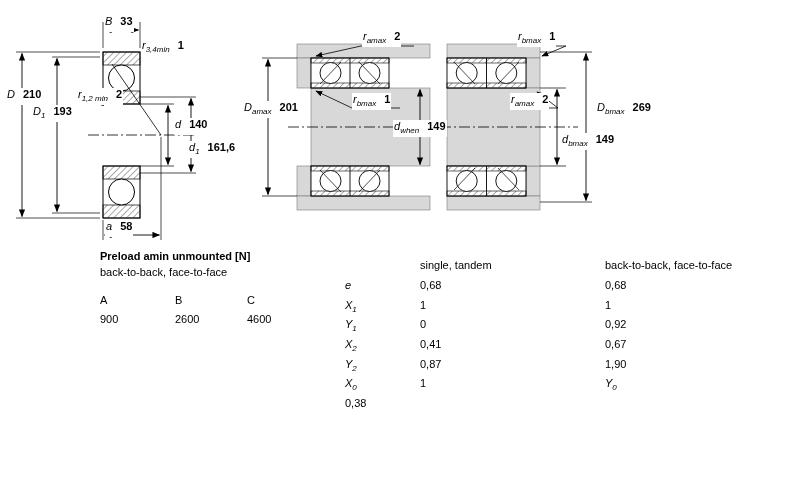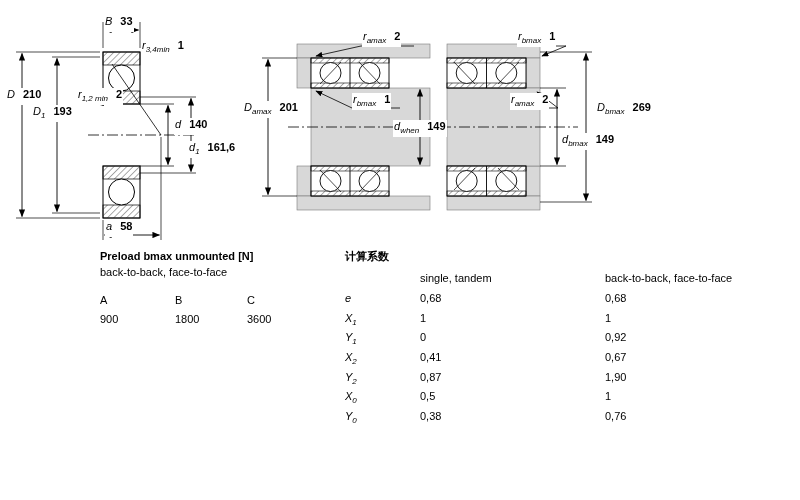--- a/index.html
+++ b/index.html
@@ -219,34 +219,33 @@
     <span class="sym"><span>r</span><sub>amax</sub></span><span class="val">2</span>
   </span>
   <span class="dim" style="left:596px; top:101px;">
     <span class="sym"><span>D</span><sub>bmax</sub></span><span class="val">269</span>
   </span>
   <span class="dim" style="left:561px; top:133px;">
     <span class="sym"><span>d</span><sub>bmax</sub></span><span class="val">149</span>
   </span>
 
   <div class="preload">
-    <div class="bold">Preload bmax unmounted [N]</div>
+    <div class="bold">Preload amin unmounted [N]</div>
     <div class="sub">back-to-back, face-to-face</div>
     <div class="pre-grid">
       <div>A</div>
       <div>B</div>
       <div>C</div>
       <div>900</div>
-      <div>1800</div>
-      <div>3600</div>
+      <div>2600</div>
+      <div>4600</div>
     </div>
   </div>
 
   <div class="factors">
-    <div class="bold">计算系数</div>
     <div class="fact-grid">
       <div class="colhead"></div>
       <div class="colhead">single, tandem</div>
       <div class="colhead">back-to-back, face-to-face</div>
 
       <div><span class="sym">e</span><sub></sub></div>
       <div>0,68</div>
       <div>0,68</div>
 
       <div><span class="sym">X</span><sub>1</sub></div>
@@ -259,22 +258,20 @@
 
       <div><span class="sym">X</span><sub>2</sub></div>
       <div>0,41</div>
       <div>0,67</div>
 
       <div><span class="sym">Y</span><sub>2</sub></div>
       <div>0,87</div>
       <div>1,90</div>
 
       <div><span class="sym">X</span><sub>0</sub></div>
-      <div>0,5</div>
       <div>1</div>
 
       <div><span class="sym">Y</span><sub>0</sub></div>
       <div>0,38</div>
-      <div>0,76</div>
     </div>
   </div>
 
 </div>
 
 </body></html>

